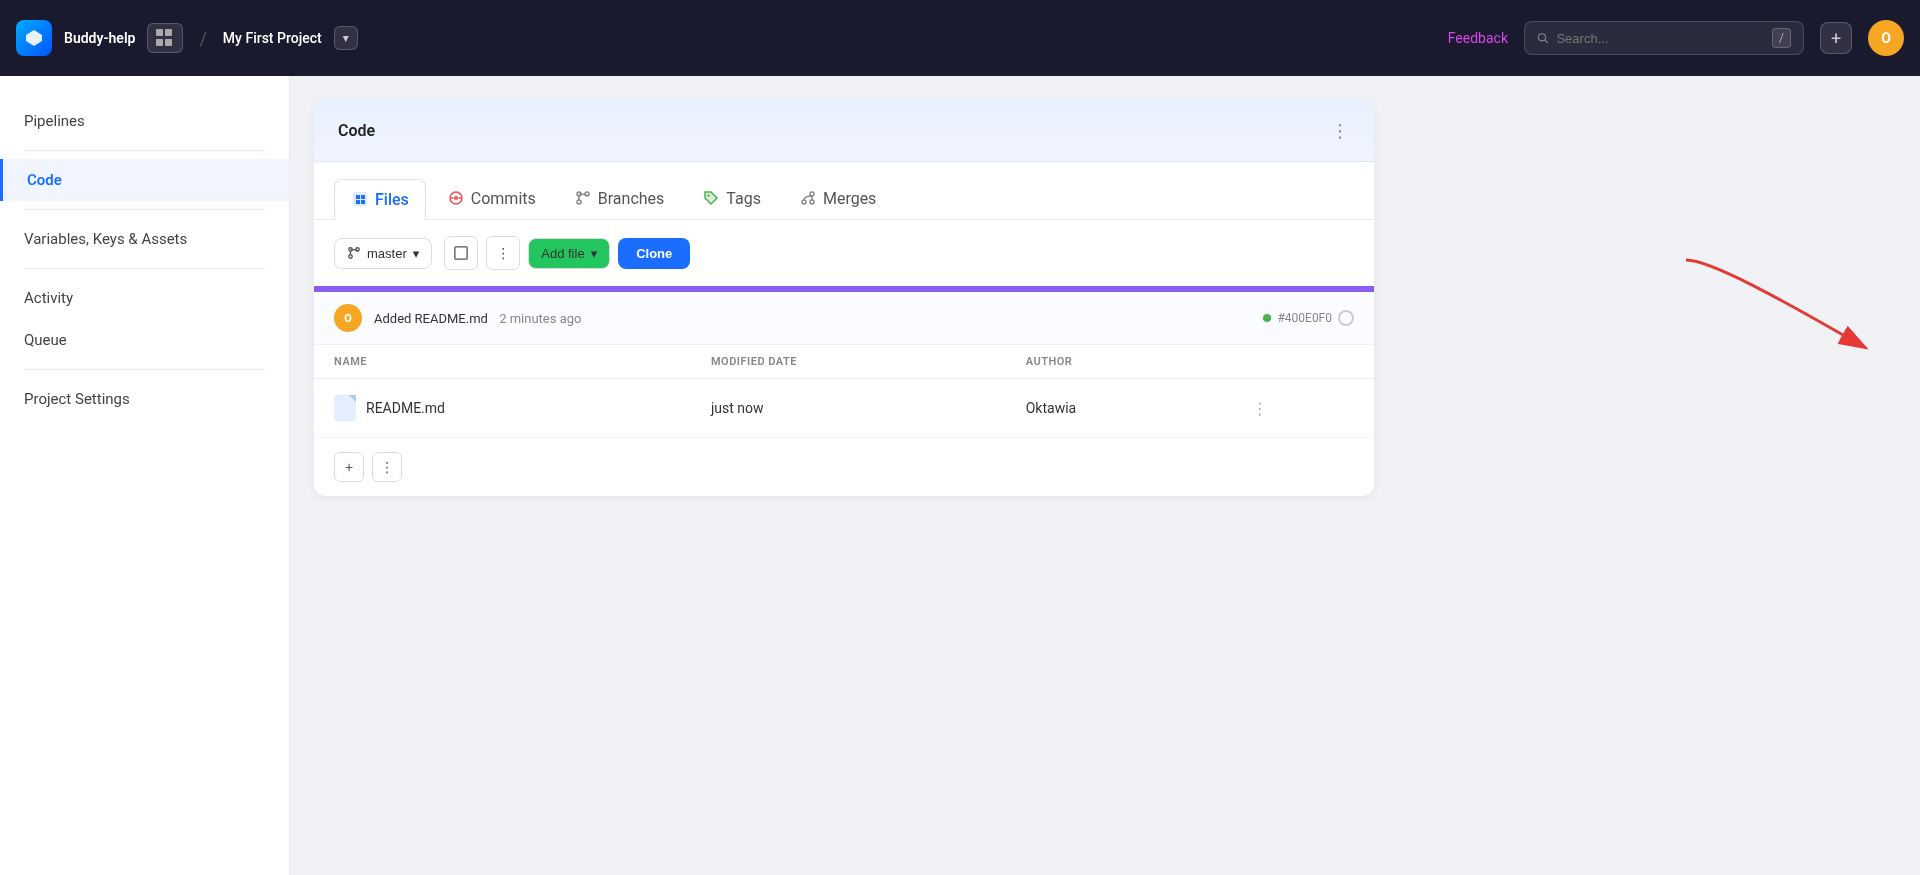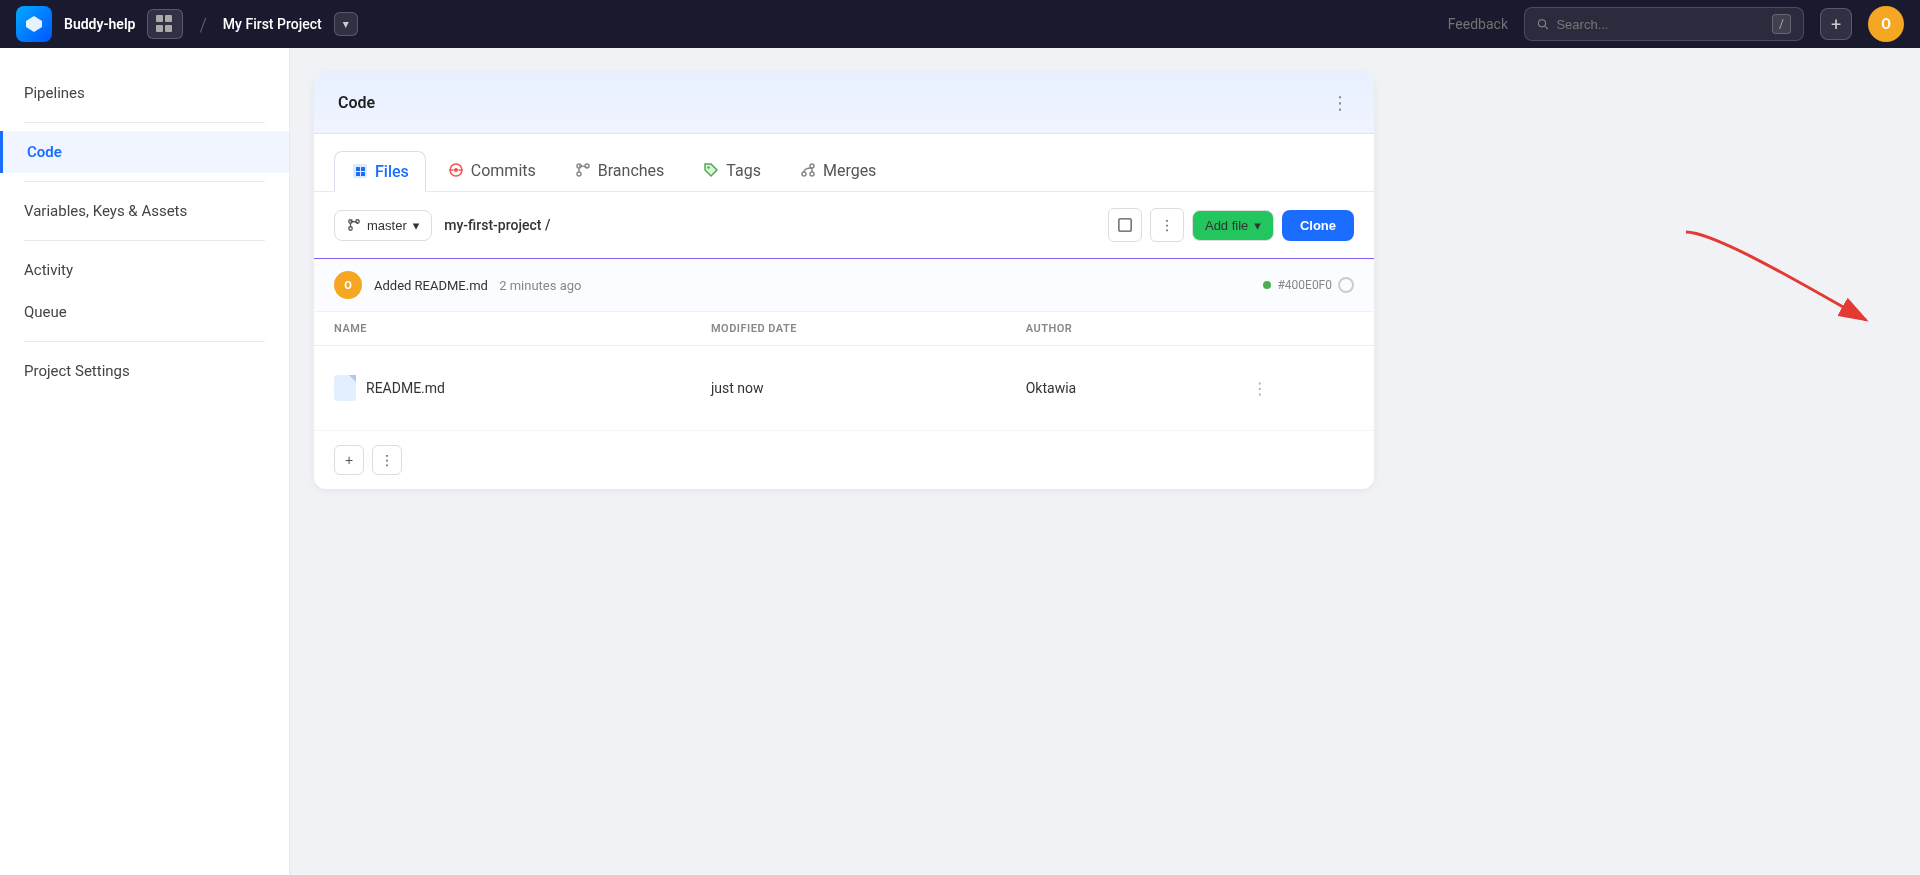--- a/index.html
+++ b/index.html
@@ -8,21 +8,21 @@
       background: #f0f2f5;
       width: 1920px;
       height: 875px;
       overflow: hidden;
       display: flex;
       flex-direction: column;
     }
 
     
     .topnav {
-      height: 48px;
+      height: 76px;
       background: #1a1a2e;
       display: flex;
       align-items: center;
       padding: 0 16px;
       gap: 12px;
       flex-shrink: 0;
     }
     .topnav-logo {
       width: 36px; height: 36px;
       background: linear-gradient(135deg, #00aaff, #0055ff);
@@ -58,21 +58,21 @@
       padding: 4px 8px;
       cursor: pointer;
       color: #ccc;
       font-size: 12px;
     }
     .topnav-right {
       margin-left: auto;
       display: flex; align-items: center; gap: 16px;
     }
     .topnav-feedback {
-      color: #737373; font-size: 14px; cursor: pointer; text-align: right;
+      color: #d946ef; font-size: 14px; cursor: pointer; text-align: right;
     }
     .topnav-search {
       display: flex; align-items: center; gap: 8px;
       background: rgba(255,255,255,0.08);
       border: 1px solid rgba(255,255,255,0.15);
       border-radius: 8px;
       padding: 6px 12px;
       width: 280px;
     }
     .topnav-search input {
@@ -201,21 +201,21 @@
       width: 18px; height: 18px;
       display: flex; align-items: center; justify-content: center;
     }
 
     
     .files-toolbar {
       display: flex;
       align-items: center;
       padding: 16px 20px;
       gap: 12px;
-      border-bottom: 1px solid #8b5cf6;
+      border-bottom: 6px solid #8b5cf6;
     }
     .branch-btn {
       display: flex; align-items: center; gap: 6px;
       border: 1px solid #ddd;
       border-radius: 8px;
       padding: 7px 12px;
       font-size: 13px;
       color: #333;
       background: #fff;
       cursor: pointer;
@@ -298,21 +298,21 @@
       text-align: left;
       font-size: 11px;
       font-weight: 600;
       color: #888;
       letter-spacing: 0.5px;
       padding: 10px 20px;
       border-bottom: 1px solid #eee;
       text-transform: uppercase;
     }
     .file-table td {
-      padding: 29px 20px;
+      padding: 16px 20px;
       font-size: 14px;
       color: #333;
       border-bottom: 1px solid #f5f5f5;
     }
     .file-name-cell {
       display: flex; align-items: center; gap: 10px;
     }
     .file-icon {
       width: 22px; height: 26px;
       background: #e3eeff;
@@ -485,21 +485,20 @@
             <svg width="14" height="14" viewBox="0 0 16 16" fill="none">
               <circle cx="4" cy="4" r="2" stroke="#555" stroke-width="1.5"></circle>
               <circle cx="4" cy="12" r="2" stroke="#555" stroke-width="1.5"></circle>
               <circle cx="12" cy="4" r="2" stroke="#555" stroke-width="1.5"></circle>
               <line x1="4" y1="6" x2="4" y2="10" stroke="#555" stroke-width="1.5"></line>
               <path d="M4 4 Q12 4 12 6" stroke="#555" stroke-width="1.5" fill="none"></path>
             </svg>
             <span>master</span>
             <span>▾</span>
           </button>
-          <span class="path-text">my-first-project  /</span>
           <div class="toolbar-actions">
             <button class="icon-btn">
               <svg width="14" height="14" viewBox="0 0 16 16" fill="none">
                 <rect x="1" y="1" width="14" height="14" rx="1" stroke="#555" stroke-width="1.5" fill="none"></rect>
               </svg>
             </button>
             <button class="icon-btn">
               <span>⋮</span>
             </button>
             <button class="add-file-btn">

